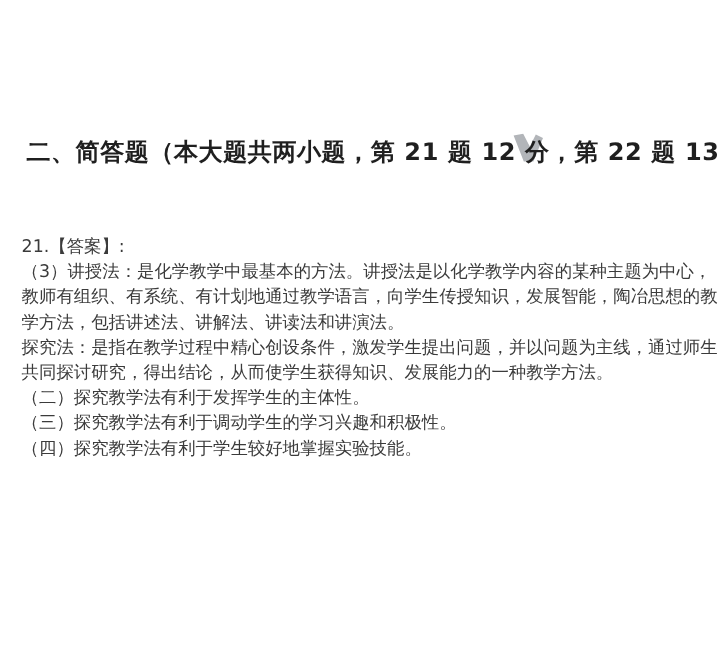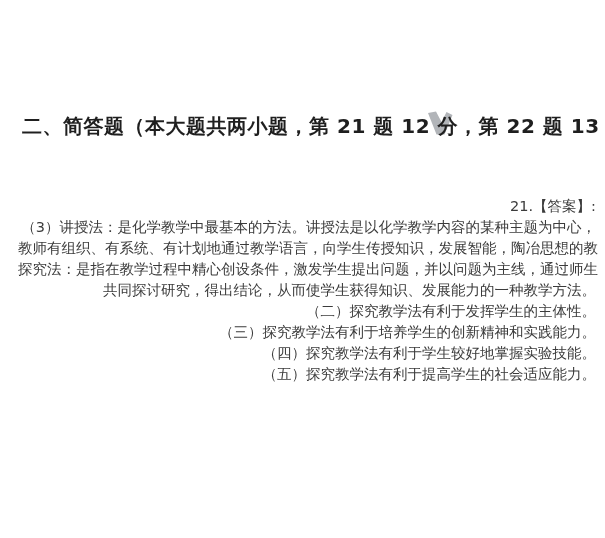--- a/index.html
+++ b/index.html
@@ -46,21 +46,20 @@
   }
   .answer-body {
     position: absolute;
     left: 18px;
     top: 196px;
     width: 578px;
     font-size: 14.5px;
     line-height: 21px;
     color: #3b3b3b;
     z-index: 2;
-    text-align: right;
   }
   .answer-body .b-line {
     white-space: nowrap;
   }
 </style>
 </head>
 <body>
 
 <div class="page">
 
@@ -71,21 +70,21 @@
   </span>
 
   <div class="heading">
     <div class="h-line">二、简答题（本大题共两小题，第 21 题 12 分，第 22 题 13 分，共</div>
   </div>
 
   <div class="answer-body">
     <div class="b-line">21.【答案】:</div>
     <div class="b-line">（3）讲授法：是化学教学中最基本的方法。讲授法是以化学教学内容的某种主题为中心，</div>
     <div class="b-line">教师有组织、有系统、有计划地通过教学语言，向学生传授知识，发展智能，陶冶思想的教</div>
+    <div class="b-line">学方法，包括讲述法、讲解法、讲读法和讲演法。</div>
     <div class="b-line">探究法：是指在教学过程中精心创设条件，激发学生提出问题，并以问题为主线，通过师生</div>
     <div class="b-line">共同探讨研究，得出结论，从而使学生获得知识、发展能力的一种教学方法。</div>
     <div class="b-line">（二）探究教学法有利于发挥学生的主体性。</div>
-    <div class="b-line">（三）探究教学法有利于培养学生的创新精神和实践能力。</div>
+    <div class="b-line">（三）探究教学法有利于调动学生的学习兴趣和积极性。</div>
     <div class="b-line">（四）探究教学法有利于学生较好地掌握实验技能。</div>
-    <div class="b-line">（五）探究教学法有利于提高学生的社会适应能力。</div>
   </div>
 
 </div>
 
 </body></html>

